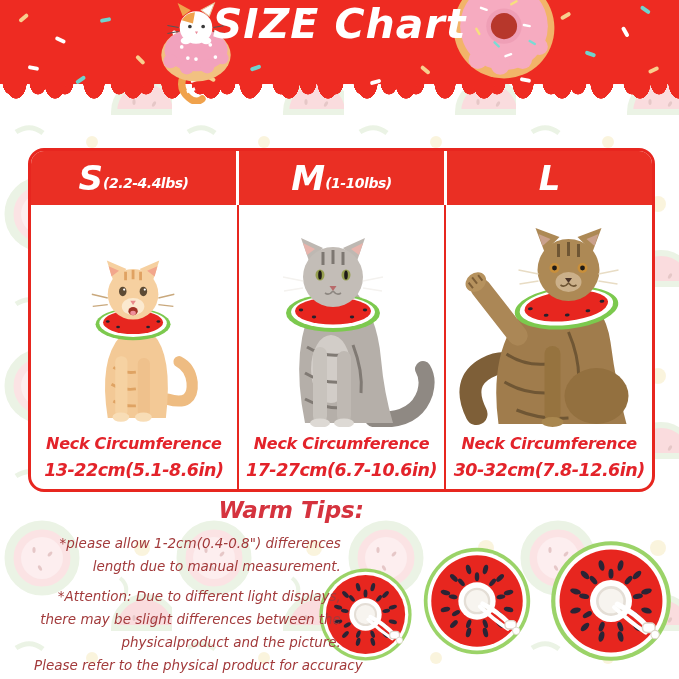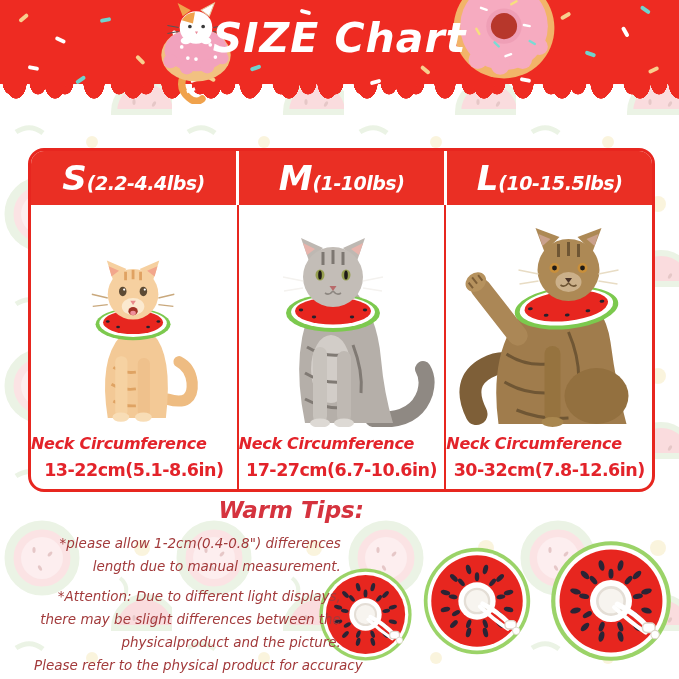--- a/index.html
+++ b/index.html
@@ -7,43 +7,43 @@
   .bg-svg{position:absolute;left:0;top:0;z-index:0;}
 
   
   .banner{position:absolute;left:0;top:0;width:679px;height:84px;background:#ee2b22;z-index:2;}
   .drips{position:absolute;left:0;top:84px;width:679px;height:30px;z-index:2;
     background-image:
       radial-gradient(16px 26px at 16px -3px,#ee2b22 67%,rgba(238,43,34,0) 69%),
       radial-gradient(13px 19px at 11px -2px,#ee2b22 65%,rgba(238,43,34,0) 67%);
     background-size:39px 30px,27px 22px;
     background-repeat:repeat-x;}
-  .page-title{position:absolute;left:0;top:14px;width:679px;text-align:center;z-index:4;
+  .page-title{position:absolute;left:0;top:0;width:679px;text-align:center;z-index:4;
     color:#fff;font-size:41px;font-weight:bold;font-style:italic;letter-spacing:1px;margin:0;}
   .spr{position:absolute;width:11px;height:3.5px;border-radius:2px;z-index:3;}
   .icon-abs{position:absolute;z-index:4;}
 
   
   .size-table{position:absolute;left:28px;top:148px;width:621px;height:338px;z-index:2;
     border:3px solid #e7261f;border-radius:16px;background:#fff;overflow:hidden;
     display:flex;flex-direction:column;}
   .thead{display:flex;height:54px;background:#ea2f24;flex:0 0 auto;}
   .th{flex:1;display:flex;align-items:center;justify-content:center;color:#fff;
     font-style:italic;border-left:3px solid #fff;}
   .th:first-child{border-left:none;}
   .sz{font-size:34px;font-weight:bold;}
-  .wt{font-size:19px;font-weight:bold;margin-top:9px;letter-spacing:-0.5px;text-align:right;}
+  .wt{font-size:14px;font-weight:bold;margin-top:9px;letter-spacing:-0.5px;text-align:right;}
   .tbody{display:flex;flex:1;}
   .cell{flex:1;position:relative;border-left:2px solid #e7261f;}
   .cell:first-child{border-left:none;}
   .cat{position:absolute;left:50%;transform:translateX(-50%);}
-  .neck-label{position:absolute;bottom:36px;left:0;width:100%;text-align:left;
+  .neck-label{position:absolute;bottom:36px;left:0;width:100%;text-align:center;
     color:#e3232a;font-style:italic;font-size:16px;font-weight:600;letter-spacing:-0.3px;}
   .neck-range{position:absolute;bottom:9px;left:0;width:100%;text-align:center;
-    color:#e3232a;font-size:17.5px;font-weight:bold;letter-spacing:-0.5px;}
+    color:#e3232a;font-style:italic;font-size:17.5px;font-weight:bold;letter-spacing:-0.5px;}
 
   
   .tips{position:absolute;left:34px;top:497px;width:330px;z-index:3;font-style:italic;text-align:right;}
   .tips-title{color:#d5333e;font-size:23px;font-weight:bold;margin:0 0 9px 0;}
   .tip-line{color:#a23a3b;font-size:14.5px;line-height:23px;white-space:nowrap;
     transform:scaleX(0.93);transform-origin:left center;}
   .tip-gap{margin-top:7px;}
 
   
   .collar-svg{position:absolute;z-index:2;}
@@ -151,21 +151,20 @@
       <div class="th">
         <span class="sz">S</span>
         <span class="wt">(2.2-4.4lbs)</span>
       </div>
       <div class="th">
         <span class="sz">M</span>
         <span class="wt">(1-10lbs)</span>
       </div>
       <div class="th">
         <span class="sz">L</span>
-        <span class="wt">(10-15.5lbs)</span>
       </div>
     </div>
     <div class="tbody">
 
       <div class="cell">
         <svg class="cat" style="bottom:66px" width="150" height="190" viewBox="0 0 160 200">
           <path d="M116,176 q28,8 26,-18 q-2,-16 -14,-22" fill="none" stroke="#eebc82" stroke-width="12" stroke-linecap="round"></path>
           <path d="M52,196 q-10,-62 14,-88 q16,-18 34,-2 q22,22 14,90 Z" fill="#f3c996"></path>
           <path d="M58,142 q12,7 24,5 M56,160 q12,7 26,5 M58,178 q12,6 24,5" stroke="#dfa363" stroke-width="3" fill="none"></path>
           <rect x="60" y="130" width="13" height="65" rx="6" fill="#f6d2a2"></rect>

